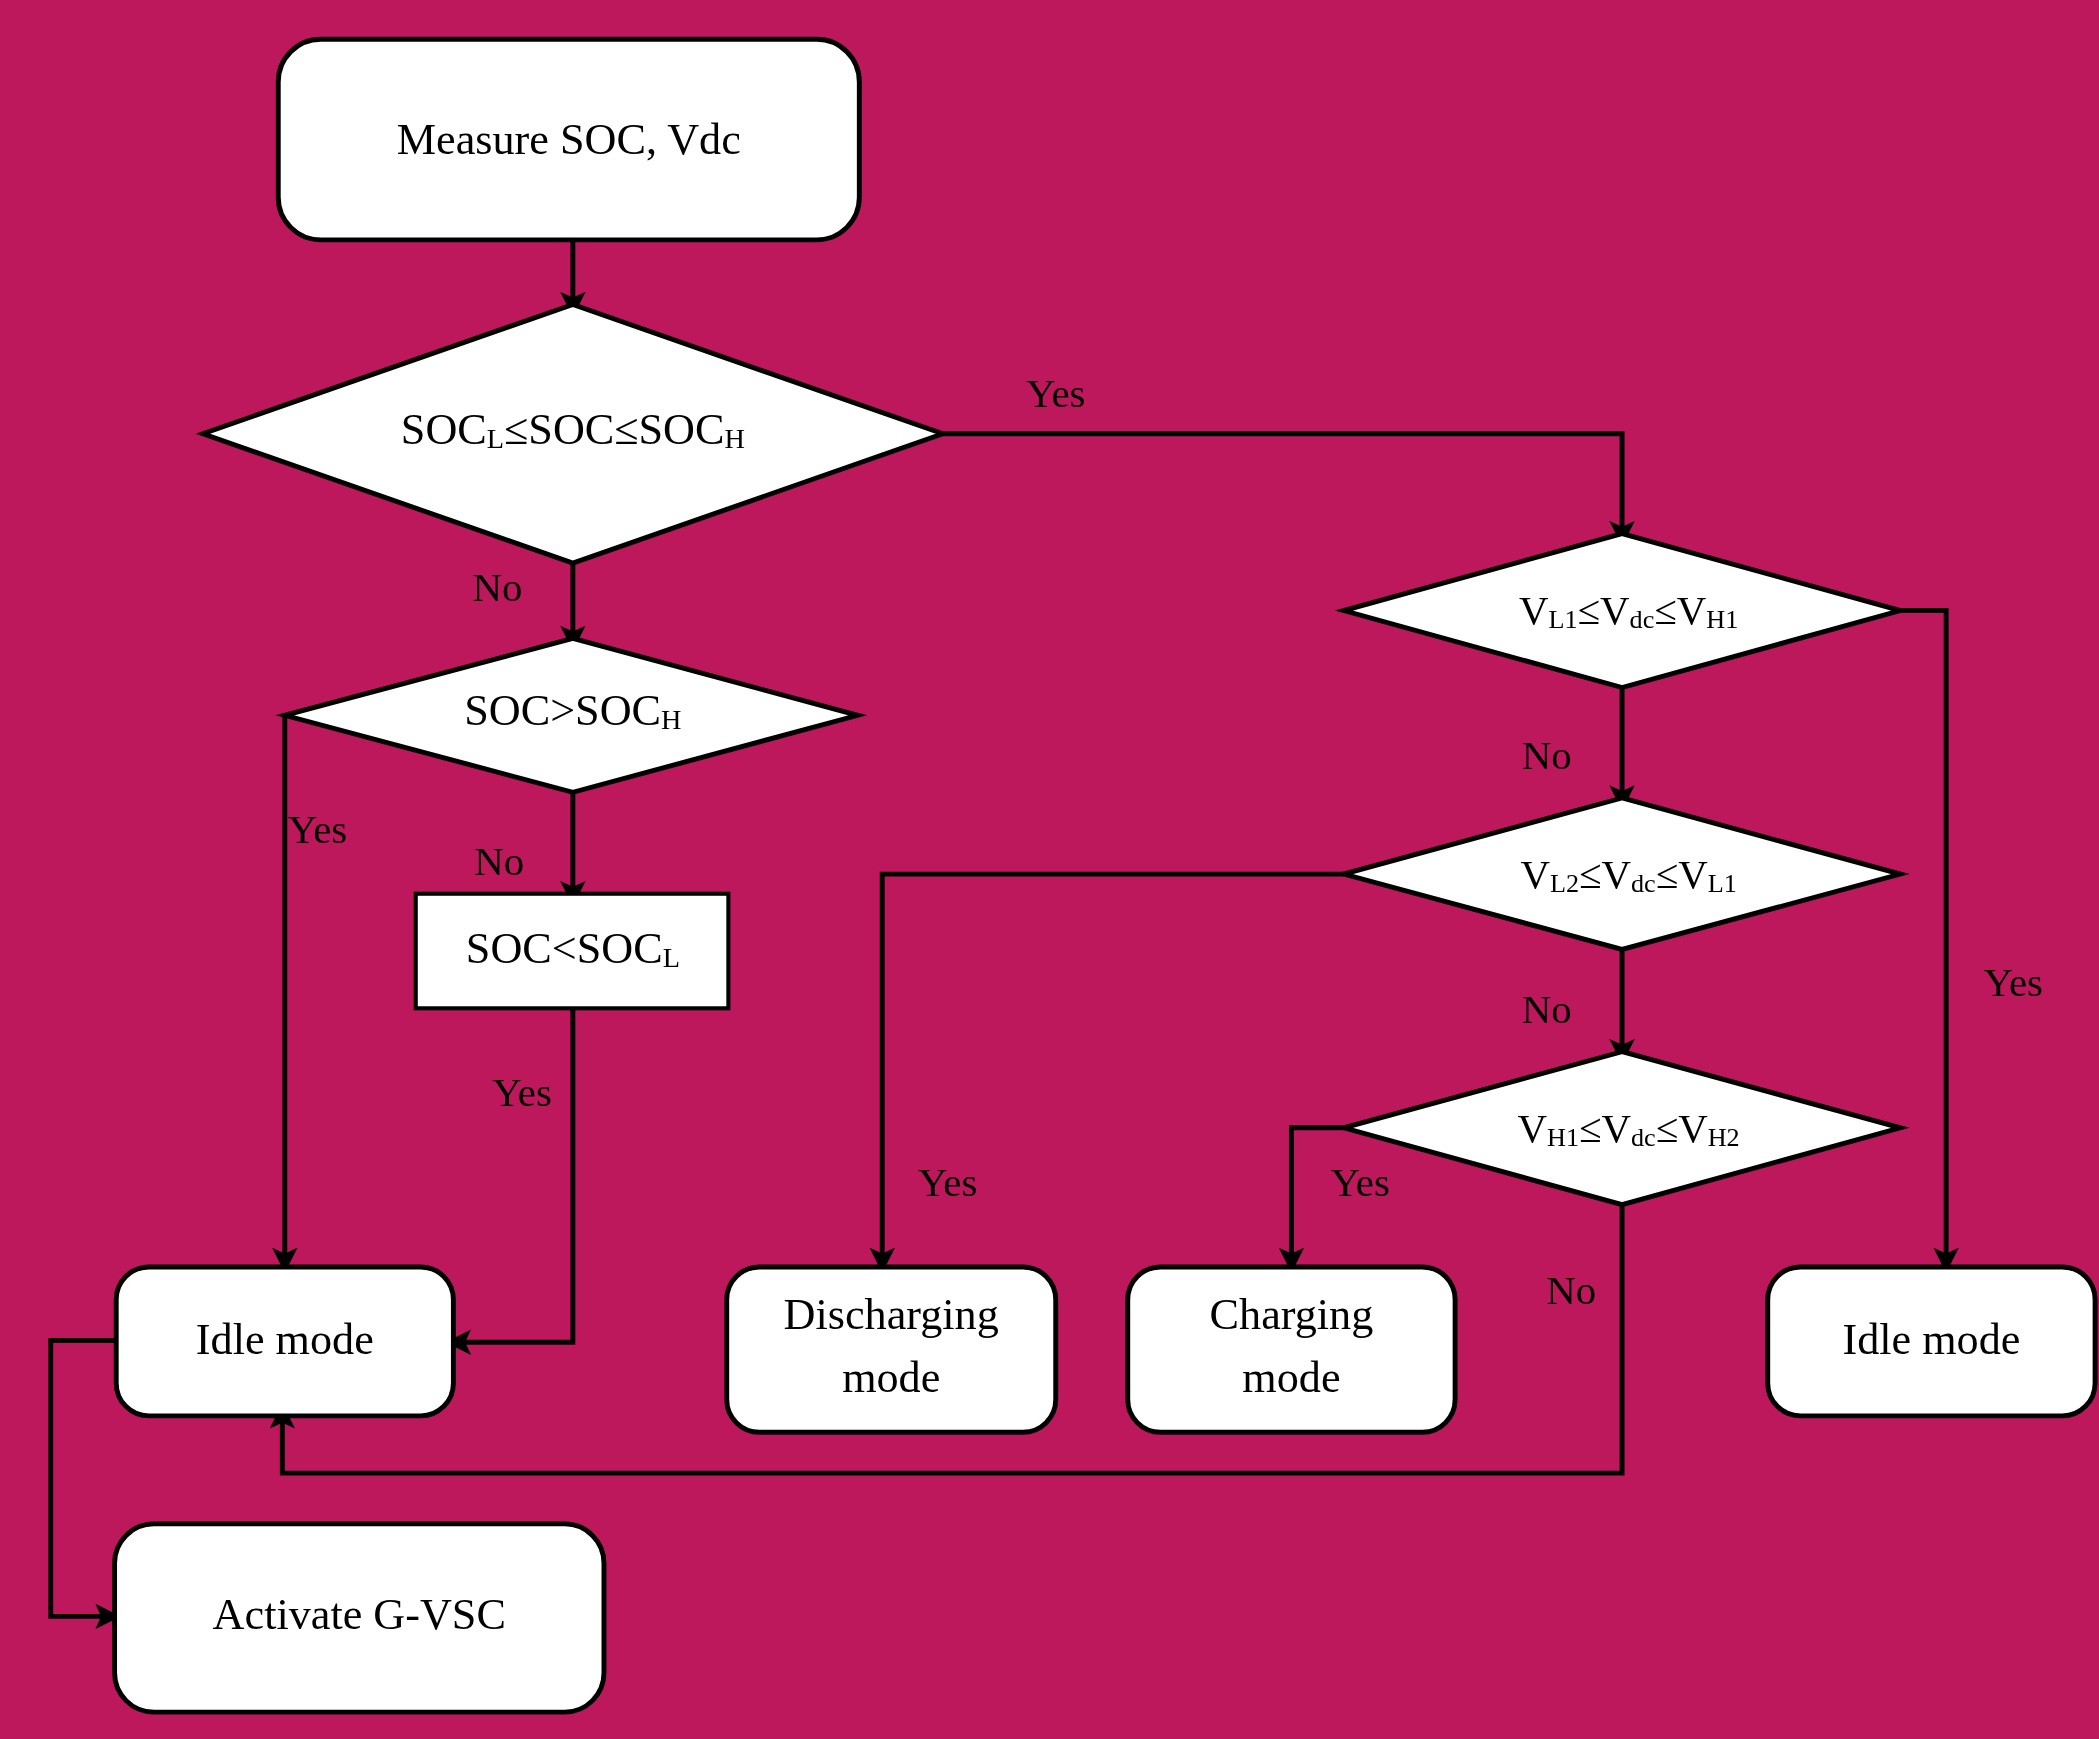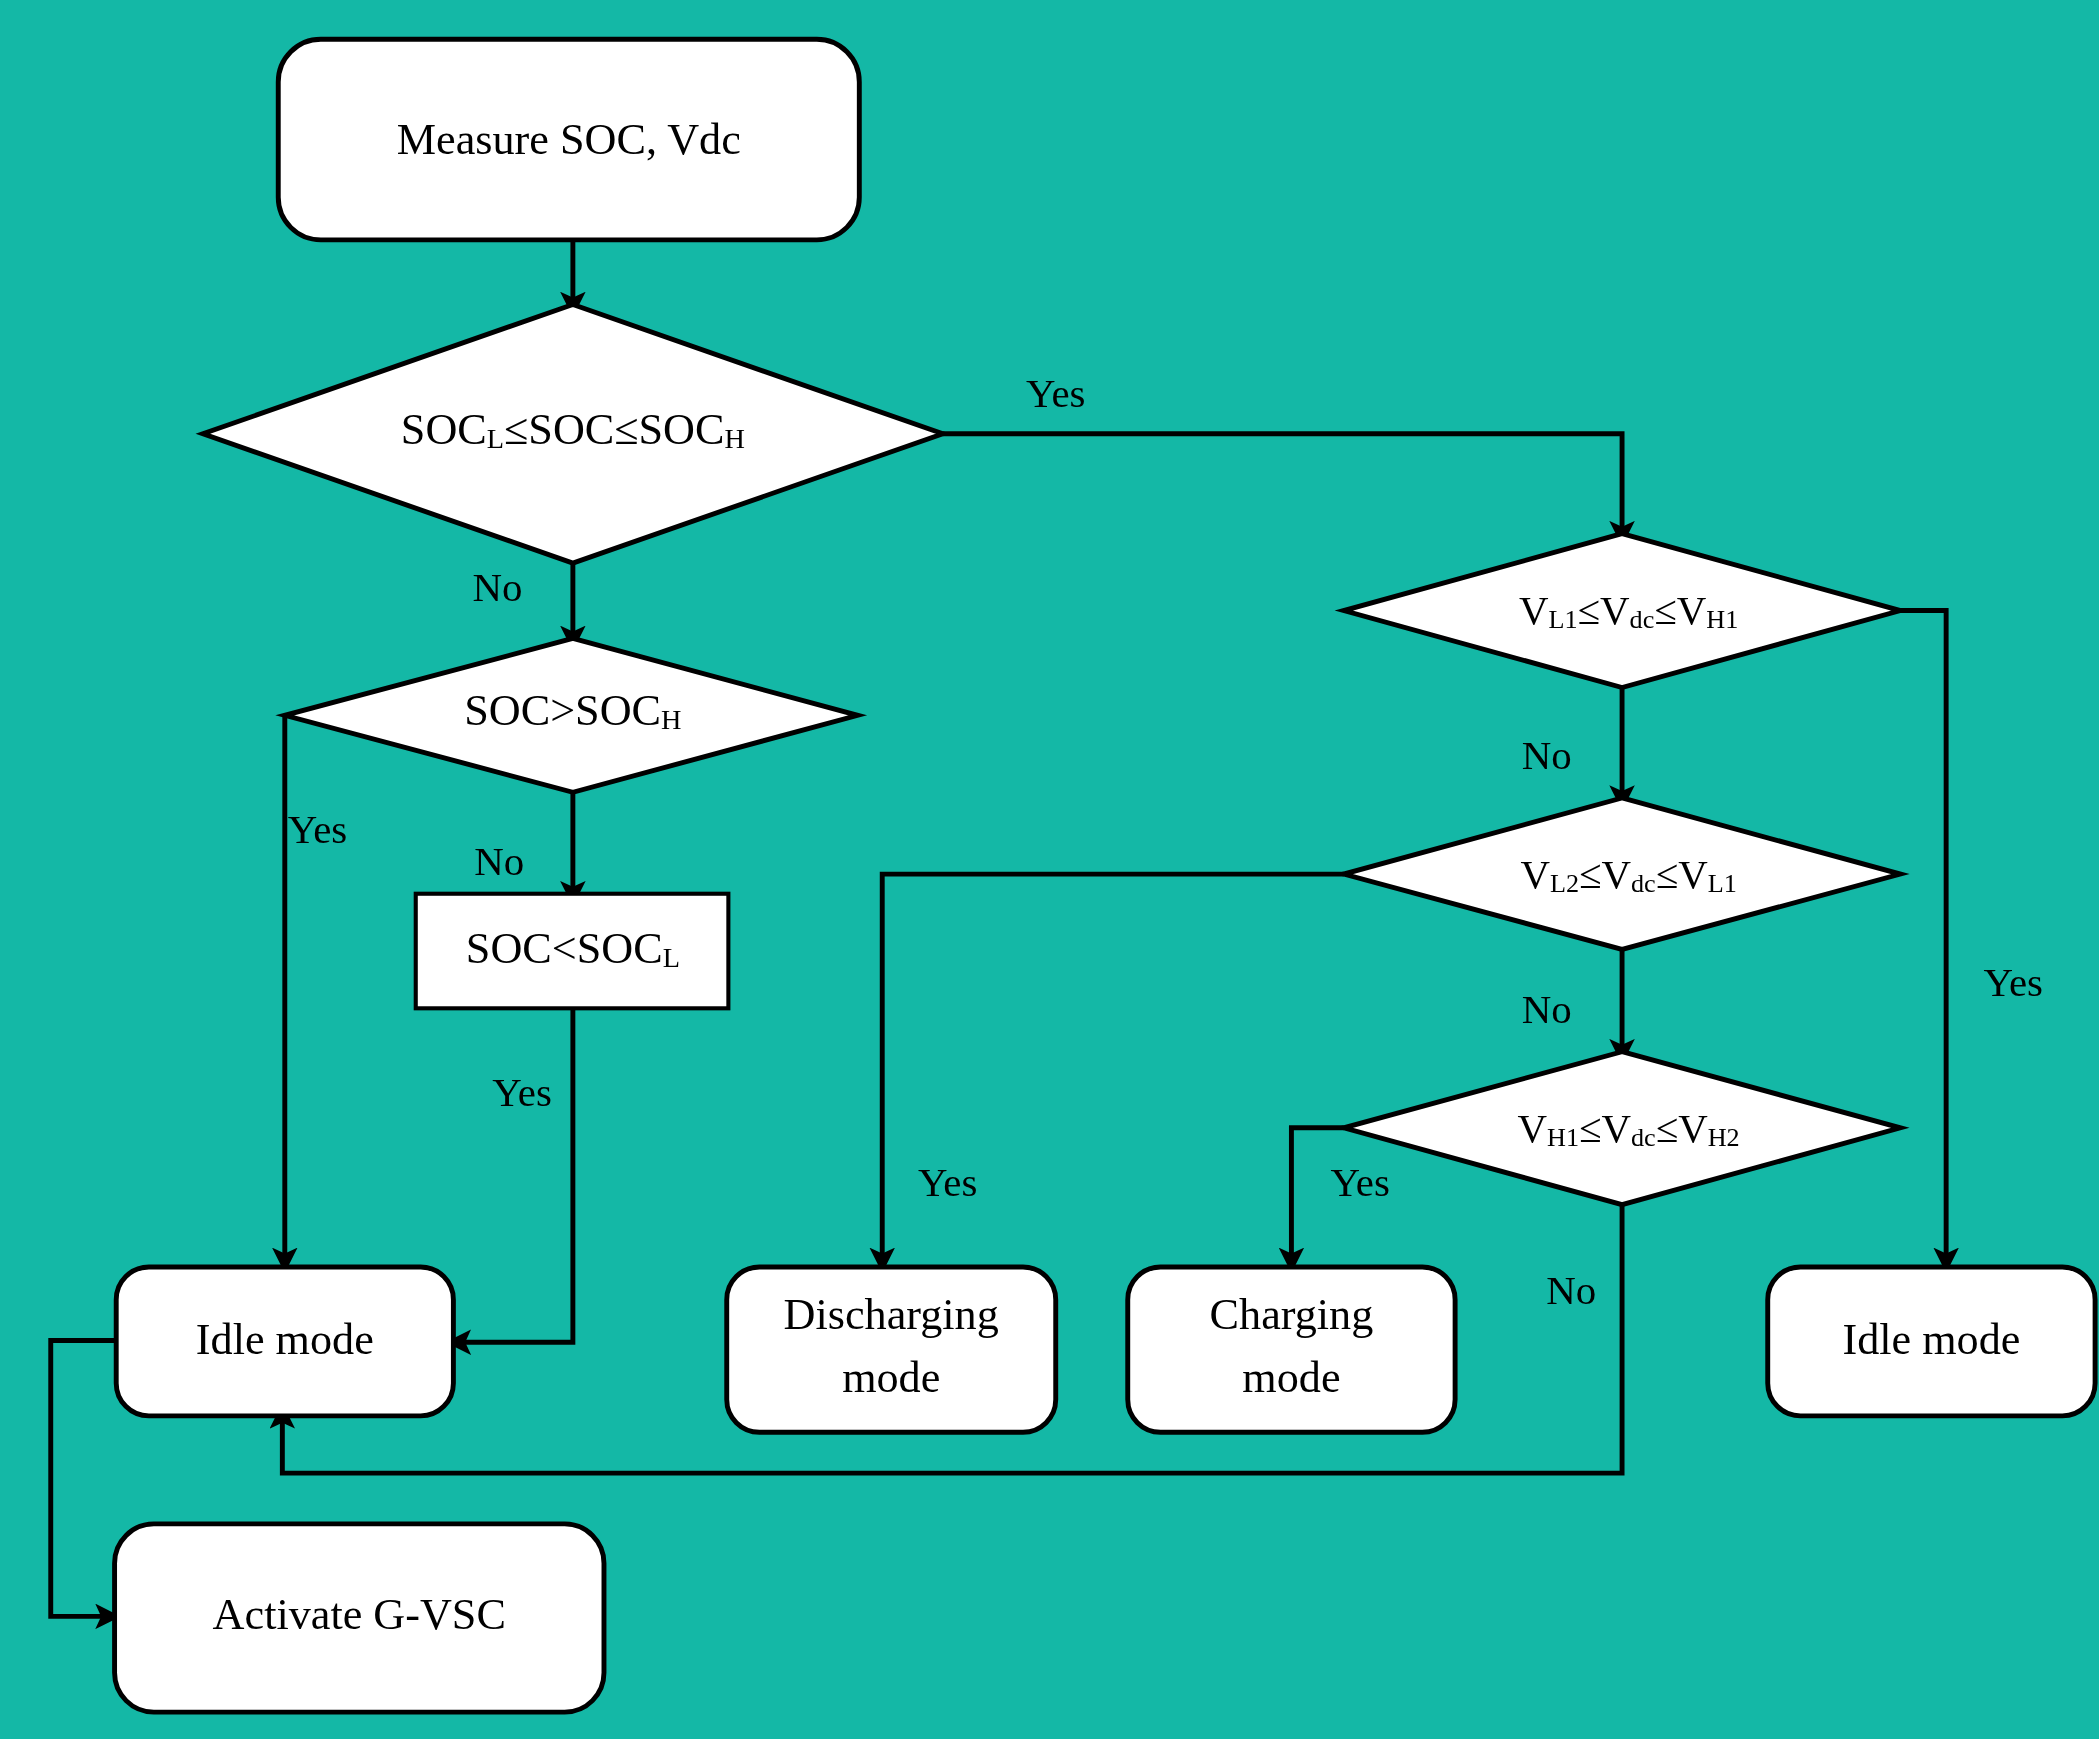--- a/index.html
+++ b/index.html
@@ -4,21 +4,21 @@
 <style>
   html, body {
     margin: 0;
     padding: 0;
     background: #ffffff;
   }
   #page {
     position: relative;
     width: 2100px;
     height: 1740px;
-    background: #14b8a6;
+    background: #be185d;
     overflow: hidden;
   }
   svg#flowchart {
     display: block;
     width: 2100px;
     height: 1740px;
   }
   .node-shape {
     fill: #ffffff;
     stroke: #000000;

